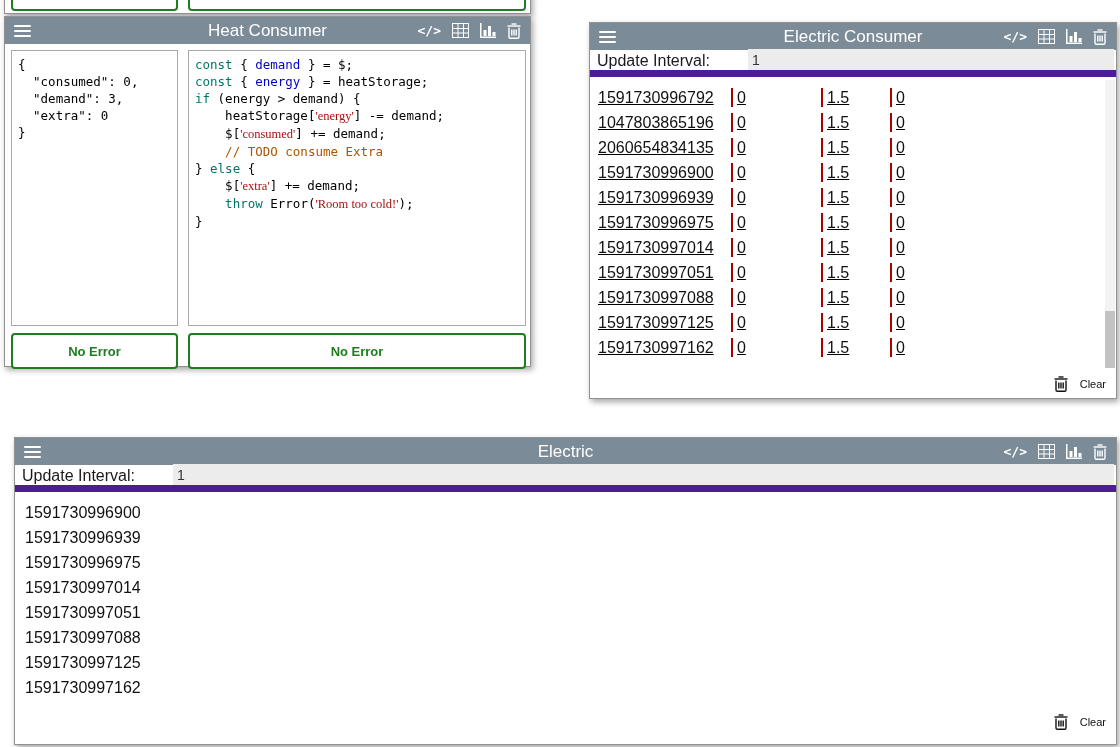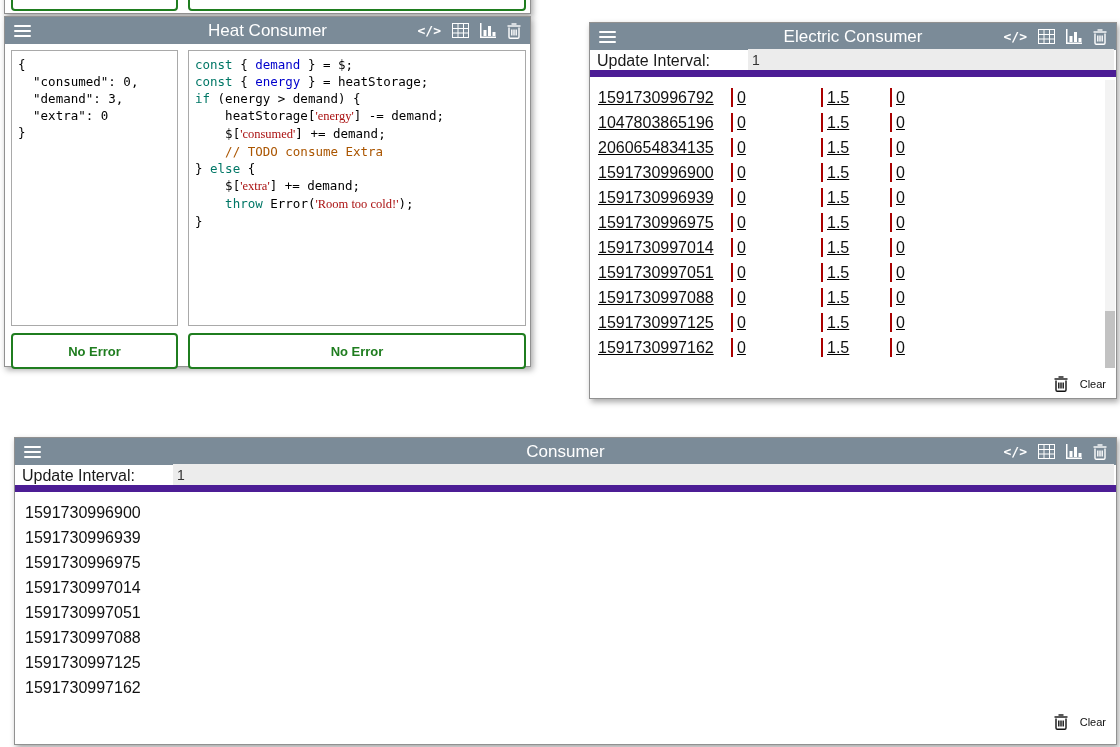--- a/index.html
+++ b/index.html
@@ -276,21 +276,21 @@
     </div>
   </div>
 
   <div class="panel" style="left:14px; top:437px; width:1103px; height:308px;">
     <div class="panel-header">
       <span class="hamburger">
           <i></i>
           <i></i>
           <i></i>
         </span>
-      <span class="panel-title">Consumer</span>
+      <span class="panel-title">Electric</span>
       <span class="header-icons">
         <span class="hicon code-glyph">&lt;/&gt;</span>
         <span class="hicon">
           <svg width="17" height="15" viewBox="0 0 17 15">
               <g stroke="currentColor" fill="none">
                 <rect x="0.5" y="0.5" width="16" height="14"></rect>
                 <line x1="0.5" y1="5.5" x2="16.5" y2="5.5"></line>
                 <line x1="0.5" y1="10" x2="16.5" y2="10"></line>
                 <line x1="6" y1="0.5" x2="6" y2="14.5"></line>
                 <line x1="11.5" y1="0.5" x2="11.5" y2="14.5"></line>

